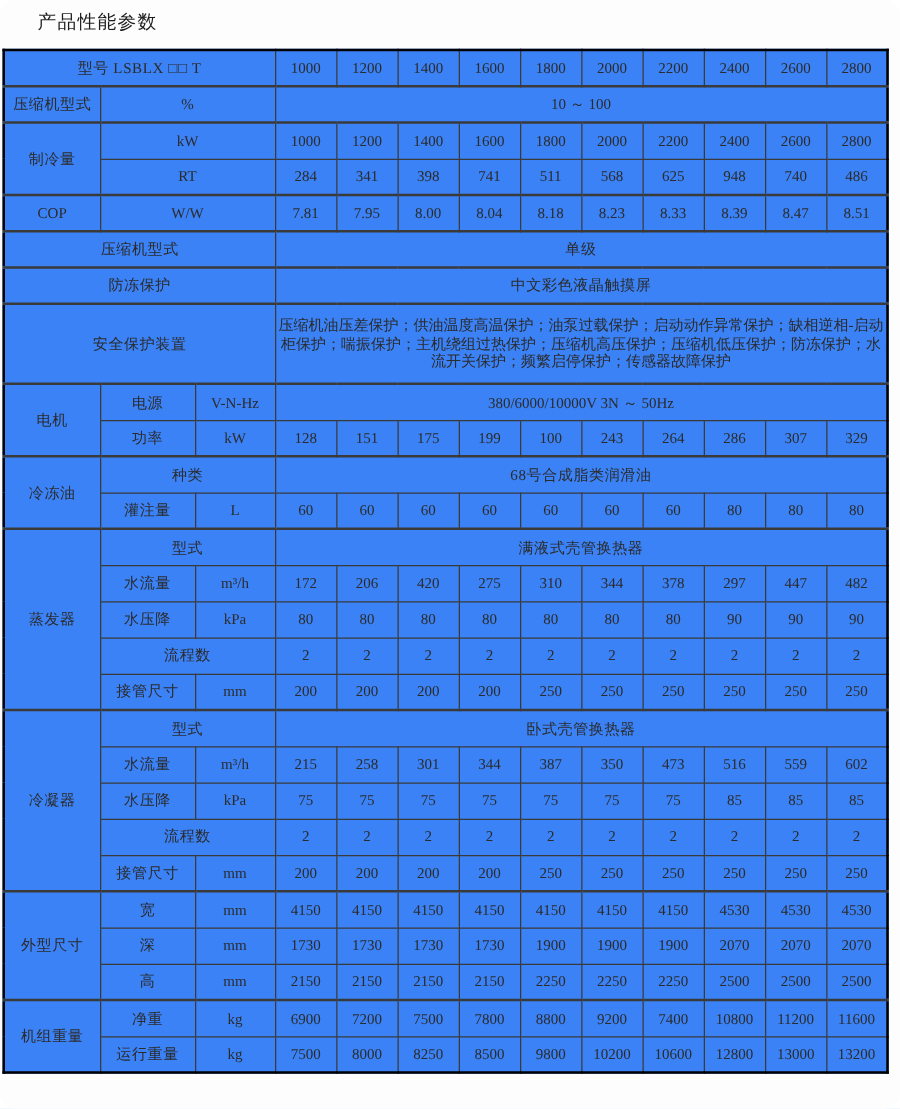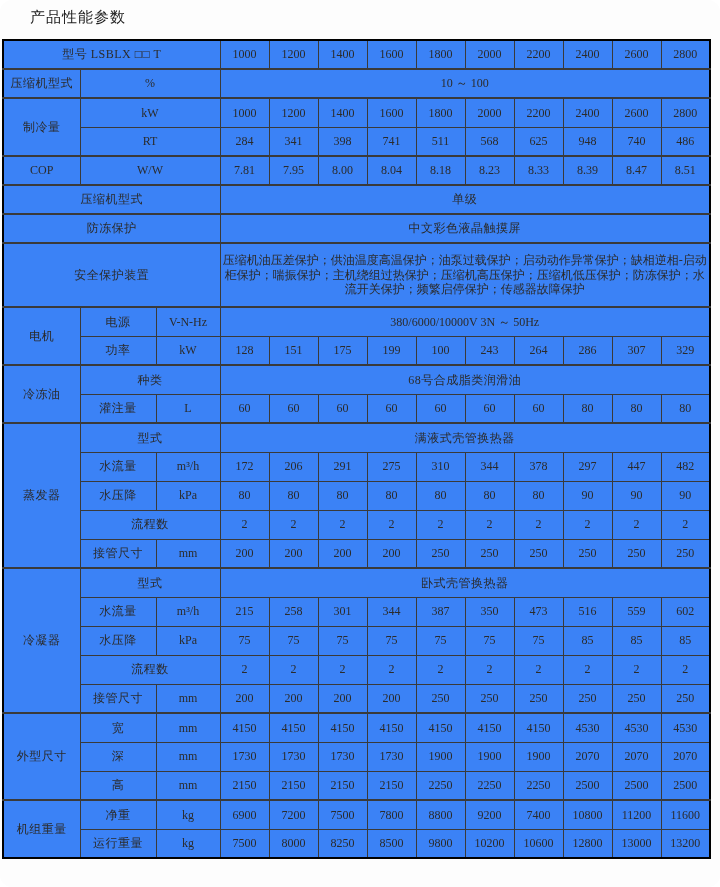--- a/index.html
+++ b/index.html
@@ -171,21 +171,21 @@
         <tr>
           <td rowspan="5" class="lbl">蒸发器</td>
           <td colspan="2" class="lbl">型式</td>
           <td colspan="10" class="lbl">满液式壳管换热器</td>
         </tr>
         <tr>
           <td class="lbl">水流量</td>
           <td>m³/h</td>
           <td>172</td>
           <td>206</td>
-          <td>291</td>
+          <td>420</td>
           <td>275</td>
           <td>310</td>
           <td>344</td>
           <td>378</td>
           <td>297</td>
           <td>447</td>
           <td>482</td>
         </tr>
         <tr>
           <td class="lbl">水压降</td>

